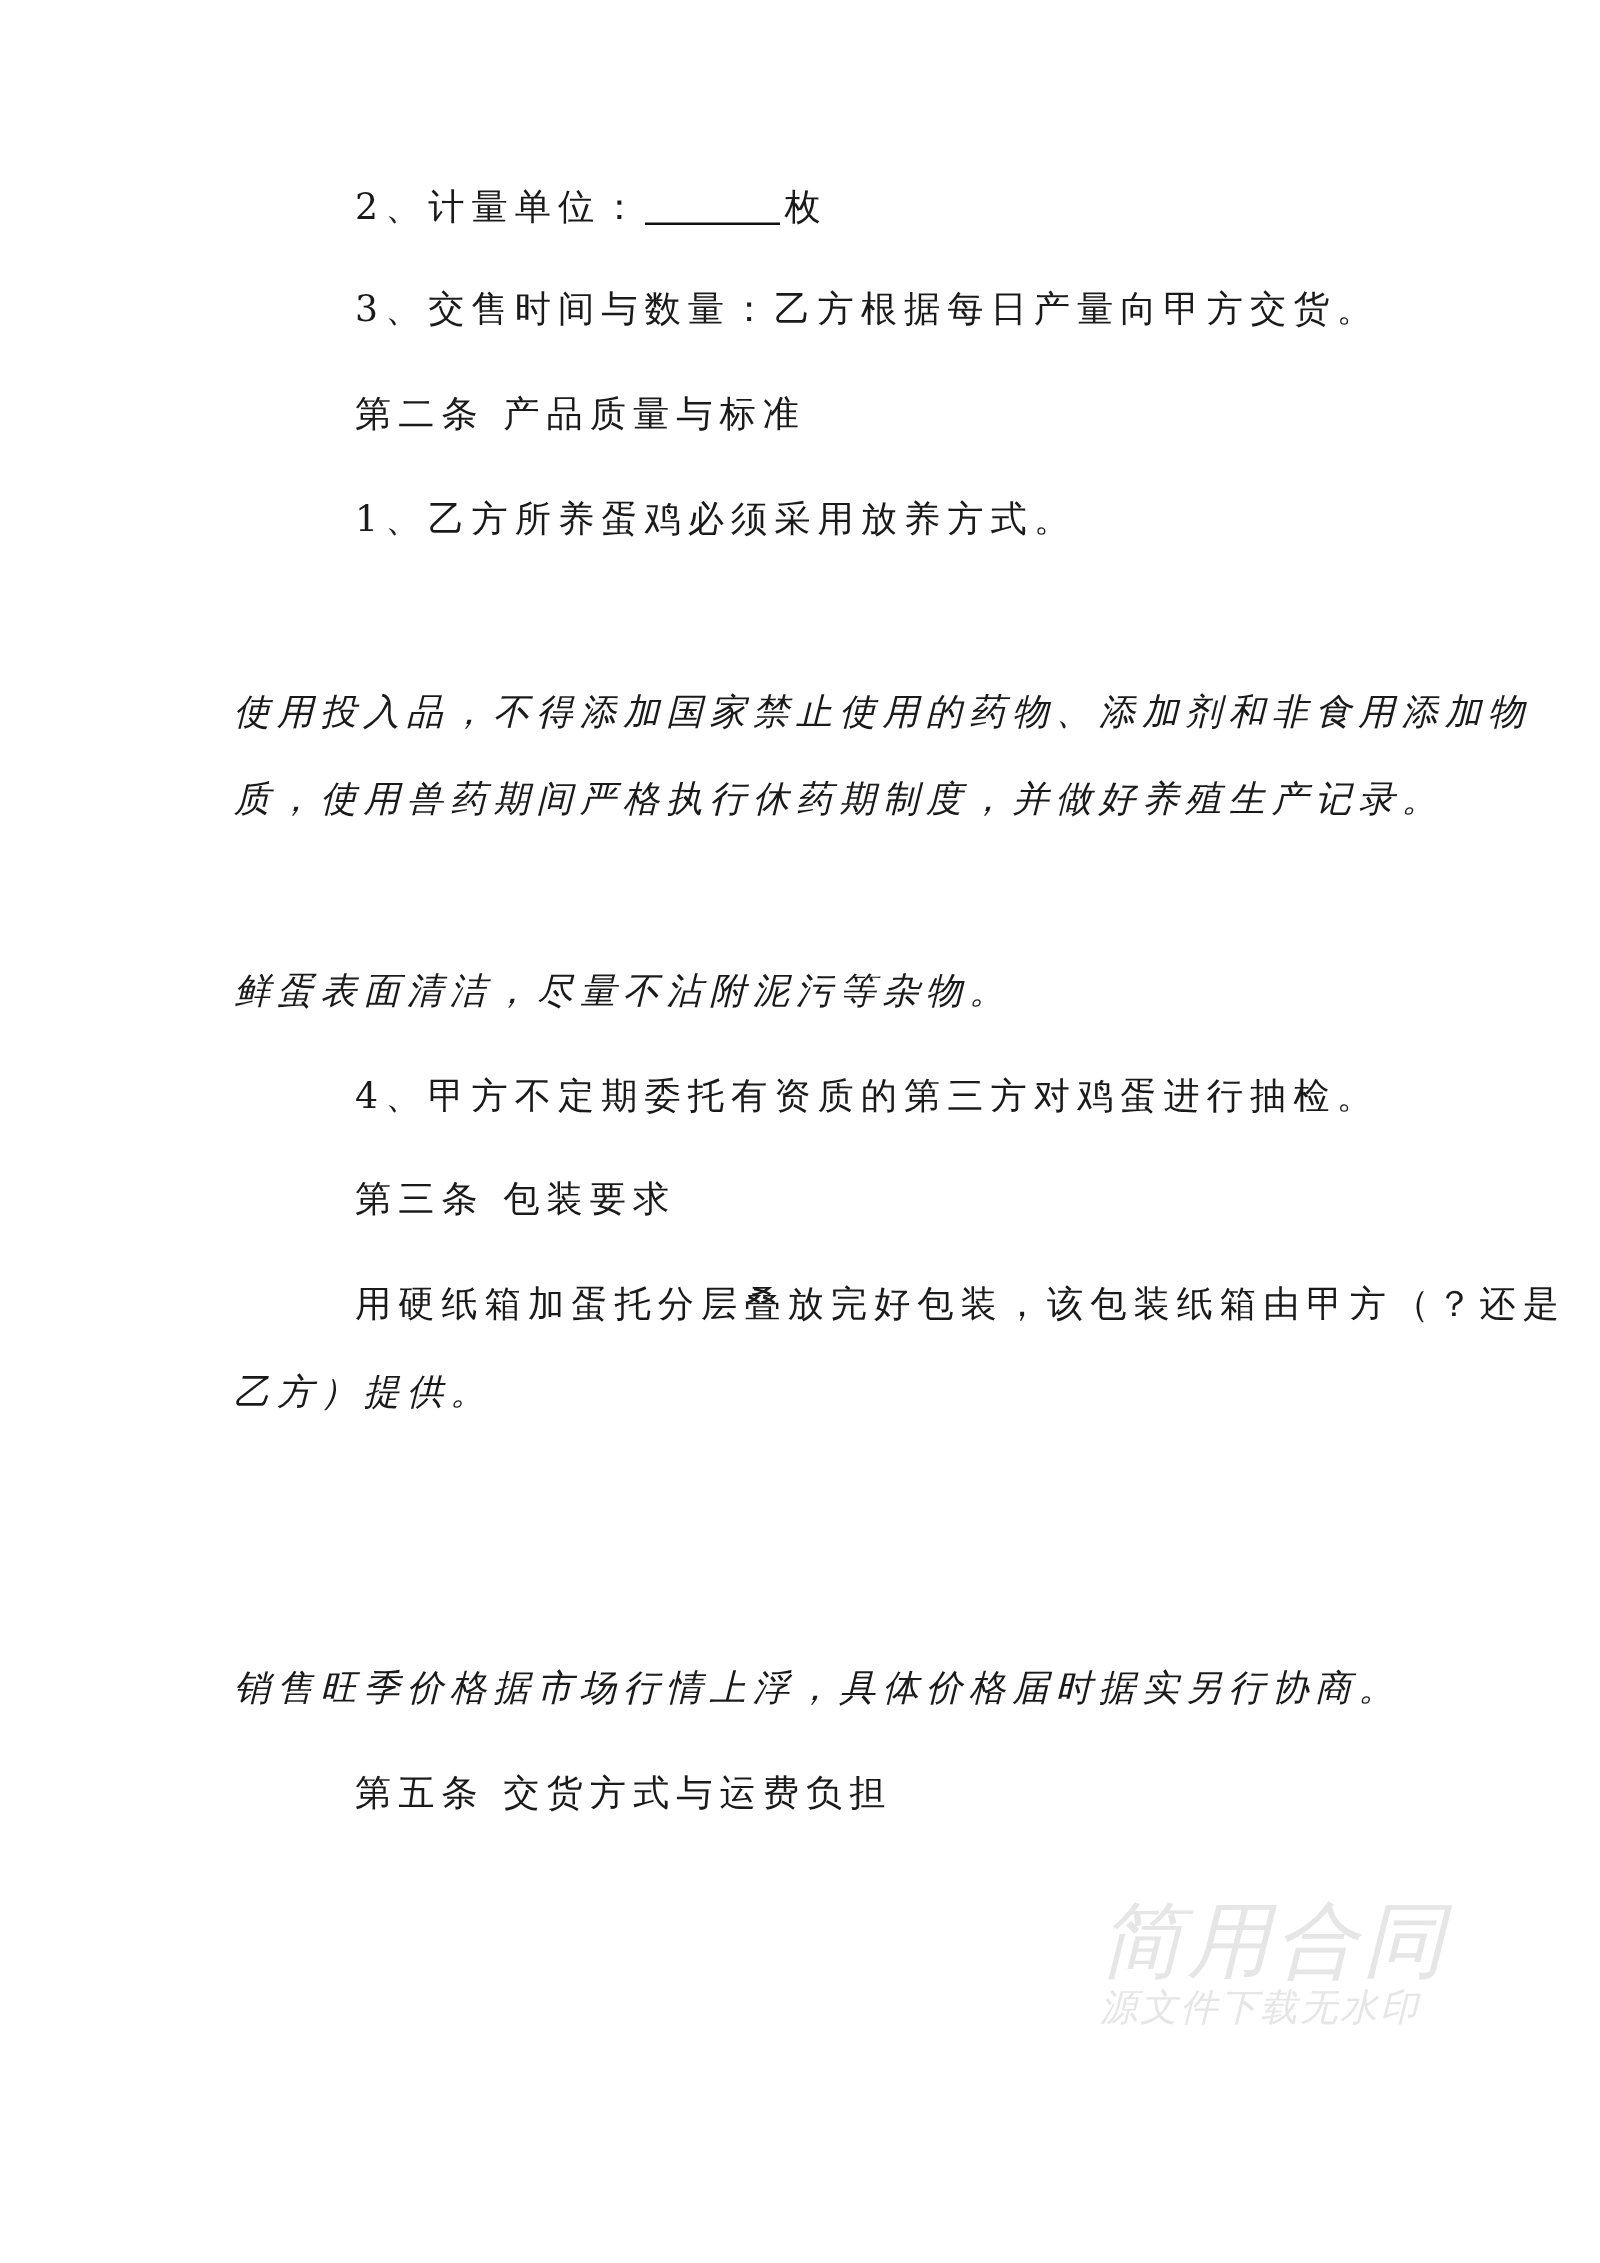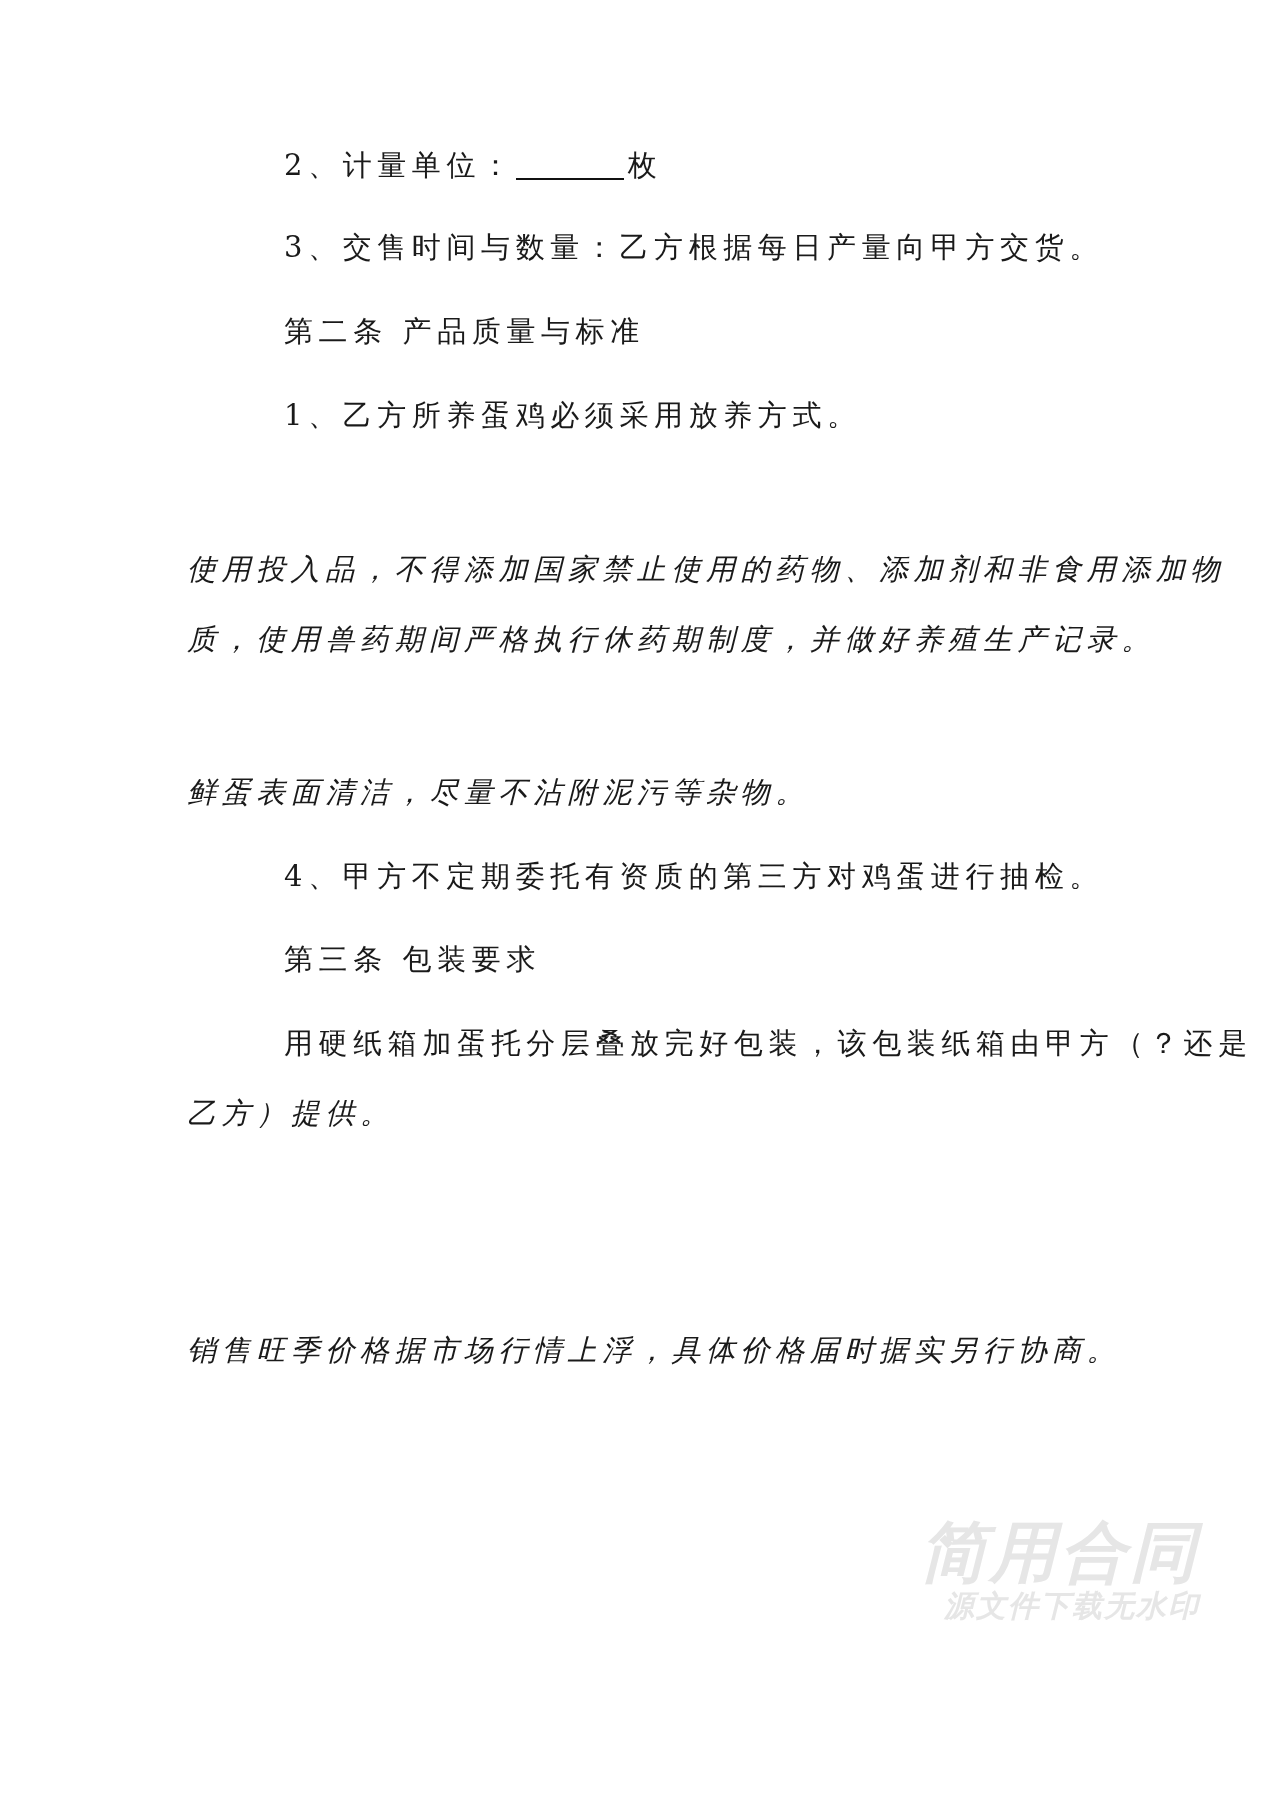--- a/index.html
+++ b/index.html
@@ -14,22 +14,22 @@
     font-size: 29px; letter-spacing: 5.6px; line-height: 1;
   }
   .indent { left: 256px; margin-left: 28px; }
   .flush { left: 187px; font-style: italic; }
   .blank {
     display: inline-block; width: 108px; height: 28px;
     border-bottom: 2px solid #111; vertical-align: bottom; margin: 0 4px 0 0;
   }
   .watermark {
     position: absolute; left: 880px; top: 1520px; width: 320px;
-    color: #e6e6e6; font-family: "DejaVu Sans", sans-serif; font-weight: bold;
-    font-style: oblique; text-align: right;
+    color: #e6e6e6; font-family: "DejaVu Sans", sans-serif; font-weight: normal;
+    font-style: oblique; text-align: left;
   }
   .wm-big { font-size: 66px; letter-spacing: 4px; line-height: 1; }
   .wm-small { font-size: 30px; letter-spacing: 2px; }
 </style>
 </head>
 <body>
 
 <div class="page">
 
   <div class="line indent" style="top:150px">
@@ -50,18 +50,19 @@
   <div class="line indent" style="top:862px">4、甲方不定期委托有资质的第三方对鸡蛋进行抽检。</div>
 
   <div class="line indent" style="top:945px">第三条 包装要求</div>
 
   <div class="line indent" style="top:1029px">用硬纸箱加蛋托分层叠放完好包装，该包装纸箱由甲方（？还是</div>
   <div class="line flush" style="top:1099px">乙方）提供。</div>
 
 
   <div class="line flush" style="top:1336px">销售旺季价格据市场行情上浮，具体价格届时据实另行协商。</div>
 
+  <div class="line indent" style="top:1420px">第五条 交货方式与运费负担</div>
 
   <div class="watermark">
     <div class="wm-big">简用合同</div>
     <div class="wm-small">源文件下载无水印</div>
   </div>
 </div>
 
 </body></html>

